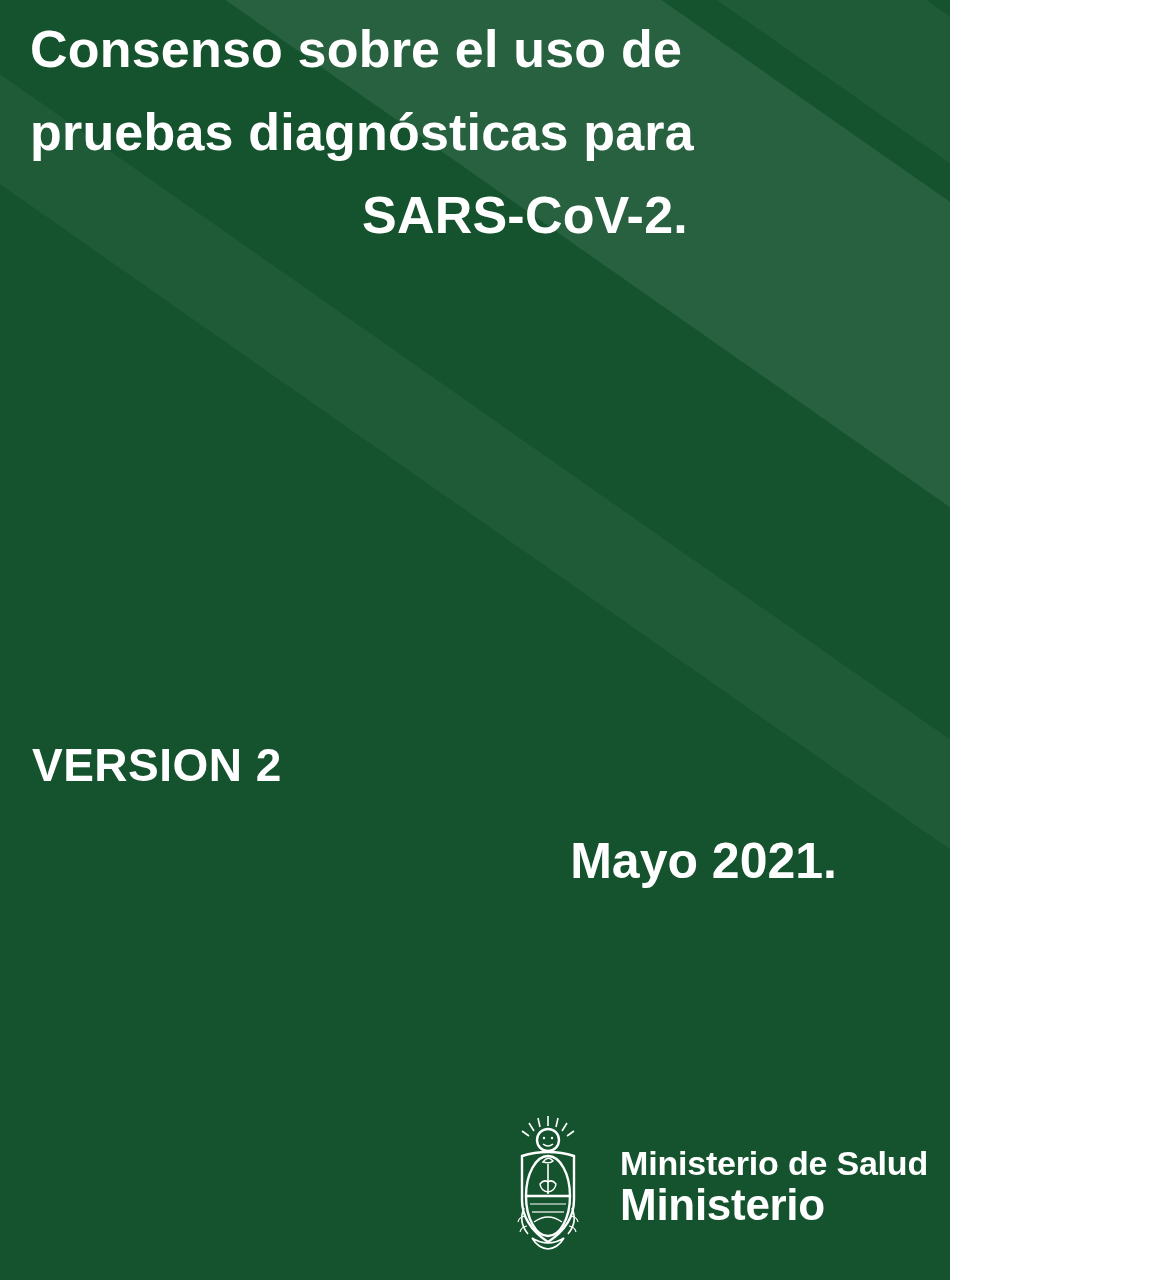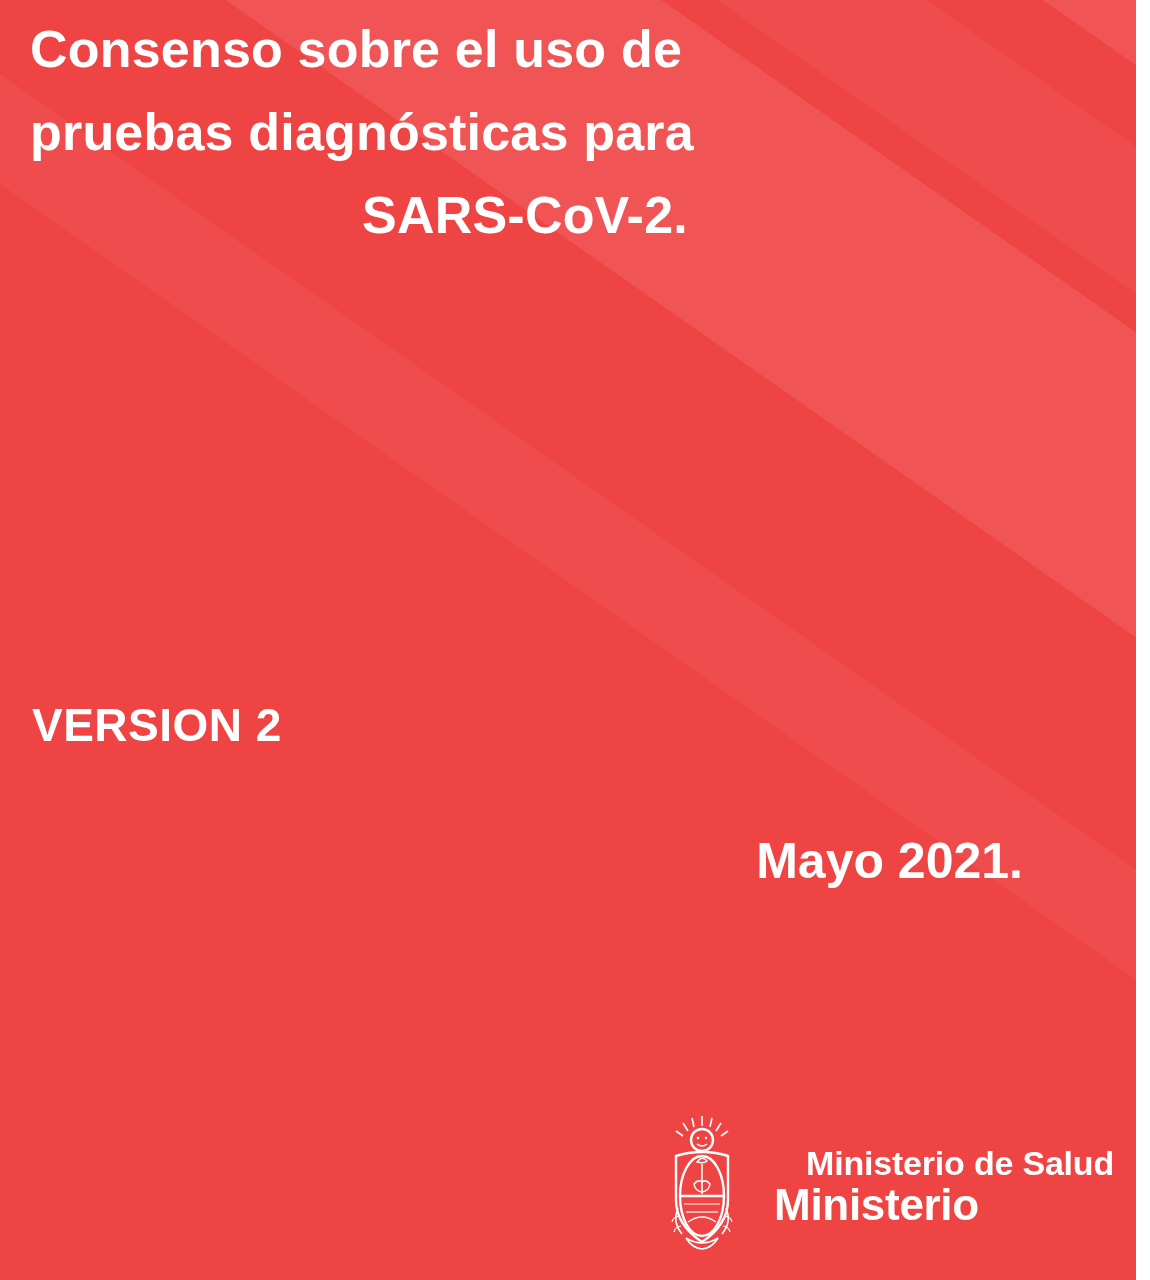--- a/index.html
+++ b/index.html
@@ -4,23 +4,23 @@
 <style>
   * { box-sizing: border-box; margin: 0; padding: 0; }
   html, body {
     width: 1150px;
     height: 1280px;
     overflow: hidden;
     font-family: "Liberation Sans", sans-serif;
   }
   .cover {
     position: relative;
-    width: 1136px;
+    width: 950px;
     height: 1280px;
-    background: #ef4444;
+    background: #14532d;
     overflow: hidden;
     text-decoration: underline;
   }
   
   .stripes {
     position: absolute;
     inset: 0;
     overflow: hidden;
     pointer-events: none;
   }
@@ -48,21 +48,21 @@
     line-height: 1.6;
     text-align: justify;
     letter-spacing: 0.2px;
   }
   .title > span { display: block; }
   .title .last { text-align: center; }
 
   .version {
     position: absolute;
     left: 32px;
-    top: 698px;
+    top: 738px;
     color: #ffffff;
     font-size: 46px;
     font-weight: bold;
     letter-spacing: 0.5px;
   }
   .date {
     position: absolute;
     right: 113px;
     top: 832px;
     color: #ffffff;
@@ -84,21 +84,20 @@
     flex: 0 0 auto;
   }
   .logo-text {
     color: #ffffff;
     line-height: 1.05;
   }
   .logo-text .ministry {
     font-size: 34px;
     font-weight: bold;
     letter-spacing: -0.2px;
-    margin-left: 32px;
   }
   .logo-text .country {
     font-size: 44px;
     font-weight: bold;
     letter-spacing: -0.3px;
   }
 </style>
 </head>
 <body>
 

